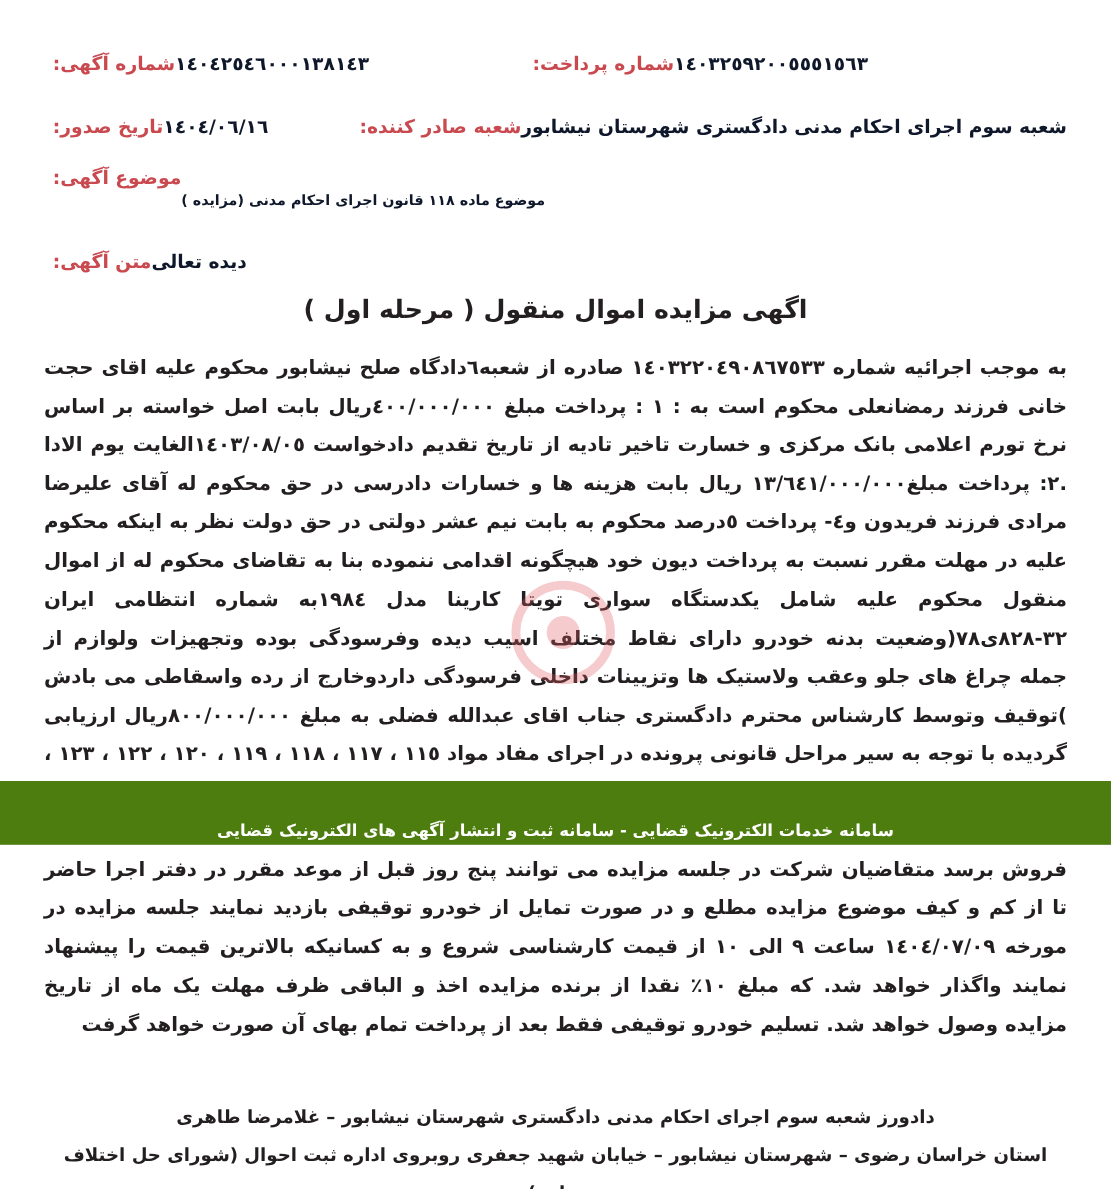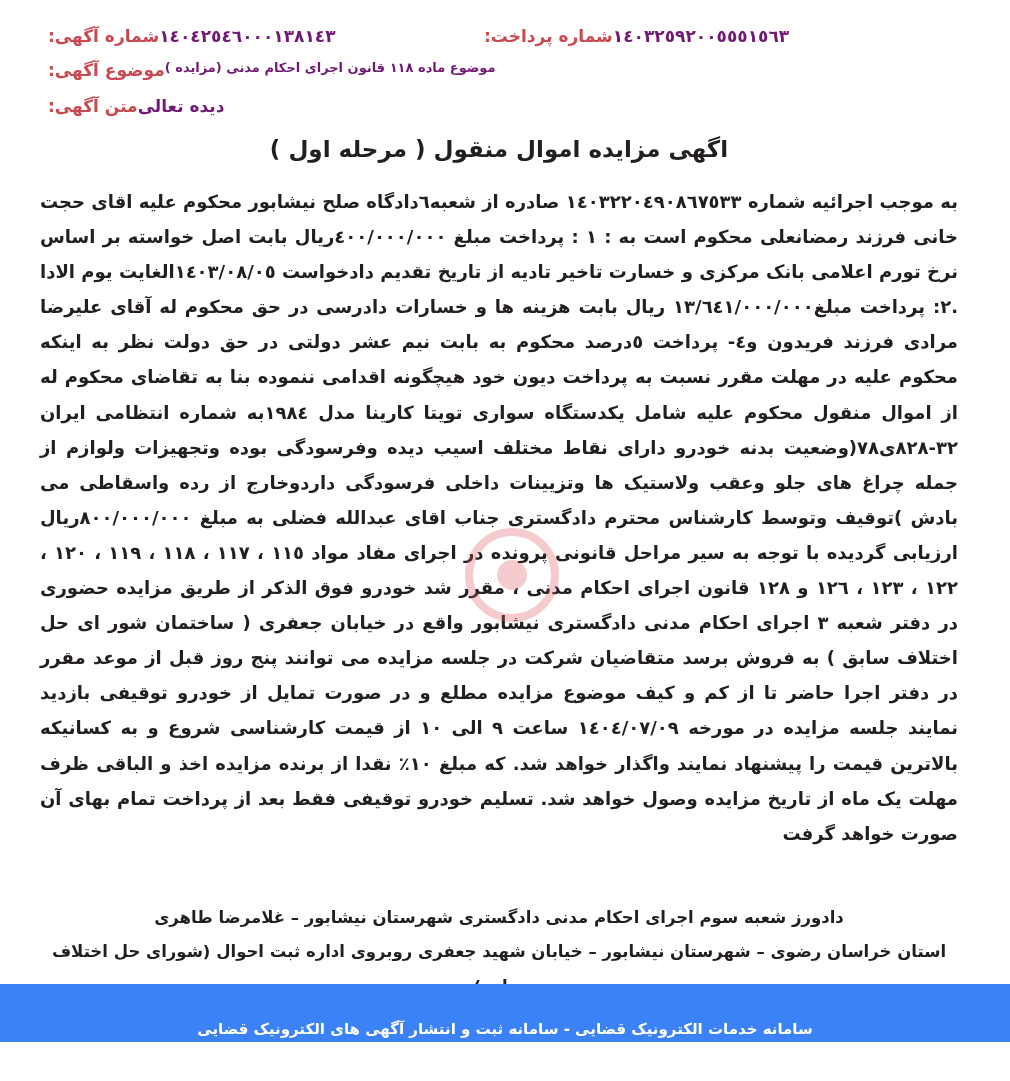--- a/index.html
+++ b/index.html
@@ -8,23 +8,23 @@
     height:1081px;
     background:#ffffff;
     font-family:"DejaVu Sans","Liberation Sans",sans-serif;
     color:#231f20;
     position:relative;
     overflow:hidden;
   }
   .page{
     position:relative;
     width:1010px;
-    height:1042px;
+    height:768px;
     box-sizing:border-box;
-    padding:26px 52px 0 40px;
+    padding:26px 40px 0 40px;
   }
 
   
   .meta-row{
     display:flex;
     flex-direction:row-reverse;
     justify-content:flex-start;
     align-items:baseline;
     gap:0;
     margin-bottom:14px;
@@ -37,23 +37,24 @@
   }
   .meta-cell.right{width:436px;}
   .meta-cell.left{flex:1;}
   .meta-label{
     color:#c9494f;
     font-size:17px;
     font-weight:bold;
     margin-left:8px;
   }
   .meta-value{
-    color:#701a75;
+    color:#0f172a;
     font-size:17px;
     font-weight:bold;
+    margin-top:23px;
   }
 
   .meta-row2{
     display:flex;
     flex-direction:row-reverse;
     align-items:baseline;
     margin-bottom:26px;
   }
   .meta-row2 .meta-cell.right{width:436px;}
 
@@ -136,21 +137,21 @@
     font-family:"DejaVu Sans","Liberation Sans",sans-serif;
     direction:ltr;
     font-weight:bold;
   }
 
   
   .footer{
     position:absolute;
     left:0;right:0;bottom:0;
     height:58px;
-    background:#3b82f6;
+    background:#4d7c0f;
     color:#ffffff;
     display:flex;
     align-items:center;
     justify-content:center;
     font-size:15px;
     font-weight:bold;
     overflow:hidden;
   }
   .footer-inner{
     position:relative;
@@ -167,20 +168,30 @@
     <div class="meta-cell right">
       <span class="meta-label">شماره آگهی:</span>
       <span class="meta-value">١٤٠٤٢٥٤٦٠٠٠١٣٨١٤٣</span>
     </div>
     <div class="meta-cell left">
       <span class="meta-label">شماره پرداخت:</span>
       <span class="meta-value">١٤٠٣٢٥٩٢٠٠٥٥٥١٥٦٣</span>
     </div>
   </div>
 
+  <div class="meta-row2">
+    <div class="meta-cell right">
+      <span class="meta-label">تاریخ صدور:</span>
+      <span class="meta-value">١٤٠٤/٠٦/١٦</span>
+    </div>
+    <div class="meta-cell left">
+      <span class="meta-label">شعبه صادر کننده:</span>
+      <span class="meta-value">شعبه سوم اجرای احکام مدنی دادگستری شهرستان نیشابور</span>
+    </div>
+  </div>
 
   <div class="subject-row">
     <span class="meta-label">موضوع آگهی:</span>
     <span class="meta-value">موضوع ماده ١١٨ قانون اجرای احکام مدنی (مزایده )</span>
   </div>
 
   <div class="text-row">
     <span class="meta-label">متن آگهی:</span>
     <span class="meta-value">دیده تعالی</span>
   </div>

